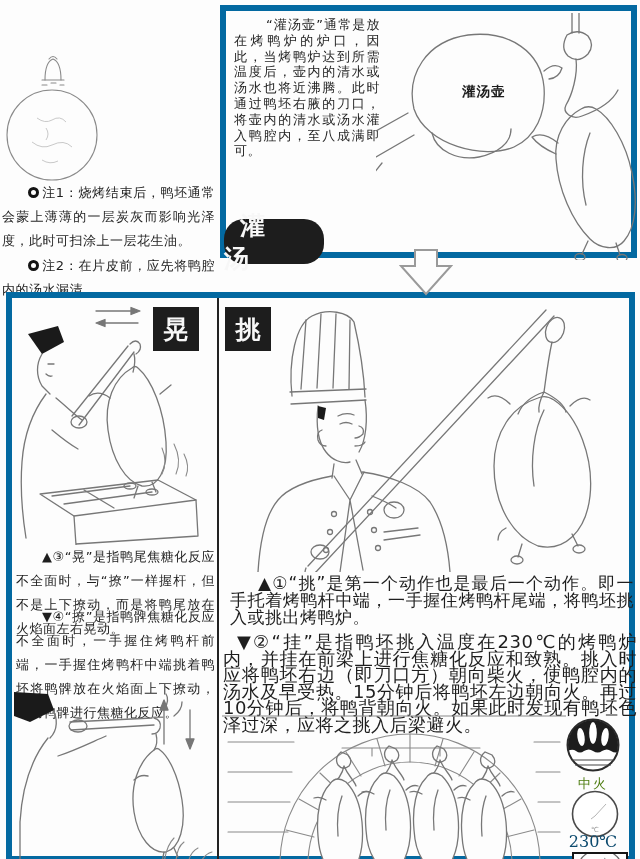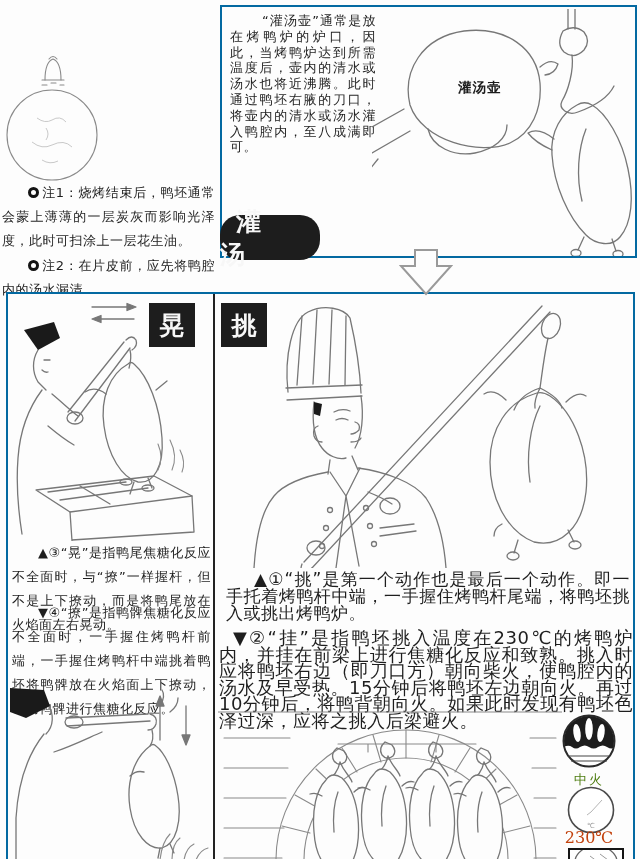--- a/index.html
+++ b/index.html
@@ -8,35 +8,35 @@
     position:relative; width:640px; height:859px; overflow:hidden;
     background:#fdfdfd; color:#1c1c1c;
     font-family:"DejaVu Sans", sans-serif;
   }
   .abs { position:absolute; }
   .txt {
     font-size:13px; line-height:24px; text-align:justify;
     text-justify:inter-ideograph; color:#1e1e1e; letter-spacing:0.5px;
   }
   .indent { text-indent:26px; }
-  .panel { border:2px solid #0369a1; background:#fdfdfd; }
+  .panel { border:6px solid #0369a1; background:#fdfdfd; }
   .black-label {
     background:#1d1d1d; color:#f7f7f7; display:flex;
     align-items:center; justify-content:center;
     font-weight:bold; z-index:4;
   }
   .title-two { font-size:25px; letter-spacing:16px; text-indent:16px;border-radius:20px; }
   .title-one { font-size:25px; }
   .bullet {
     display:inline-block; width:11px; height:11px; border:3px solid #141414;
     border-radius:50%; margin-right:3px; vertical-align:-1px; background:#fff;
   }
   .note-p { margin-bottom:1px; }
   .small-center { text-align:center; font-size:13px; letter-spacing:2px; color:#4d7c0f; }
-  .temp { font-family:"DejaVu Serif", serif; font-size:16px; letter-spacing:0; text-align:center; color:#c2410c; }
+  .temp { font-family:"DejaVu Serif", serif; font-size:16px; letter-spacing:0; text-align:center; color:#0c4a6e; }
   svg { display:block; }
   .sk { stroke:#777; fill:none; stroke-width:1.3; stroke-linecap:round; stroke-linejoin:round; }
   .sk2 { stroke:#8a8a8a; fill:none; stroke-width:1.1; stroke-linecap:round; }
   .faint { stroke:#c9c9c9; fill:none; stroke-width:1; }
 </style>
 </head>
 <body>
 
 <div class="page">
 

